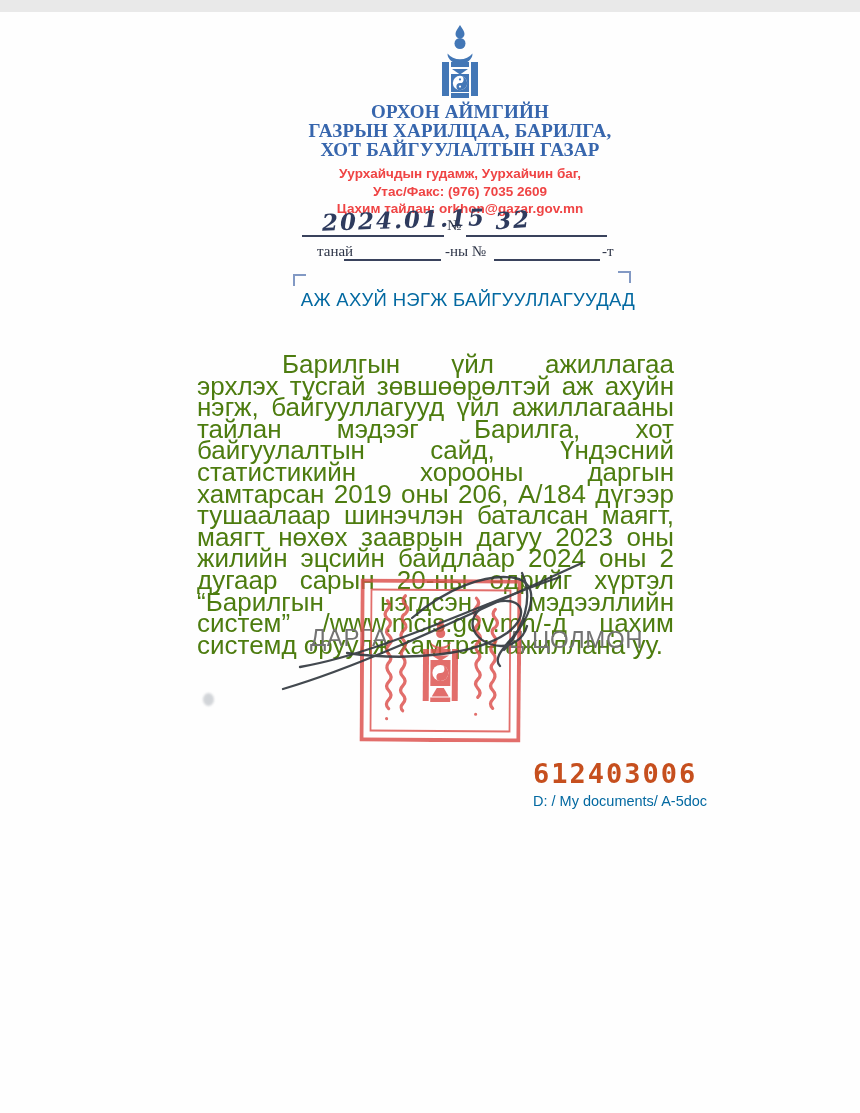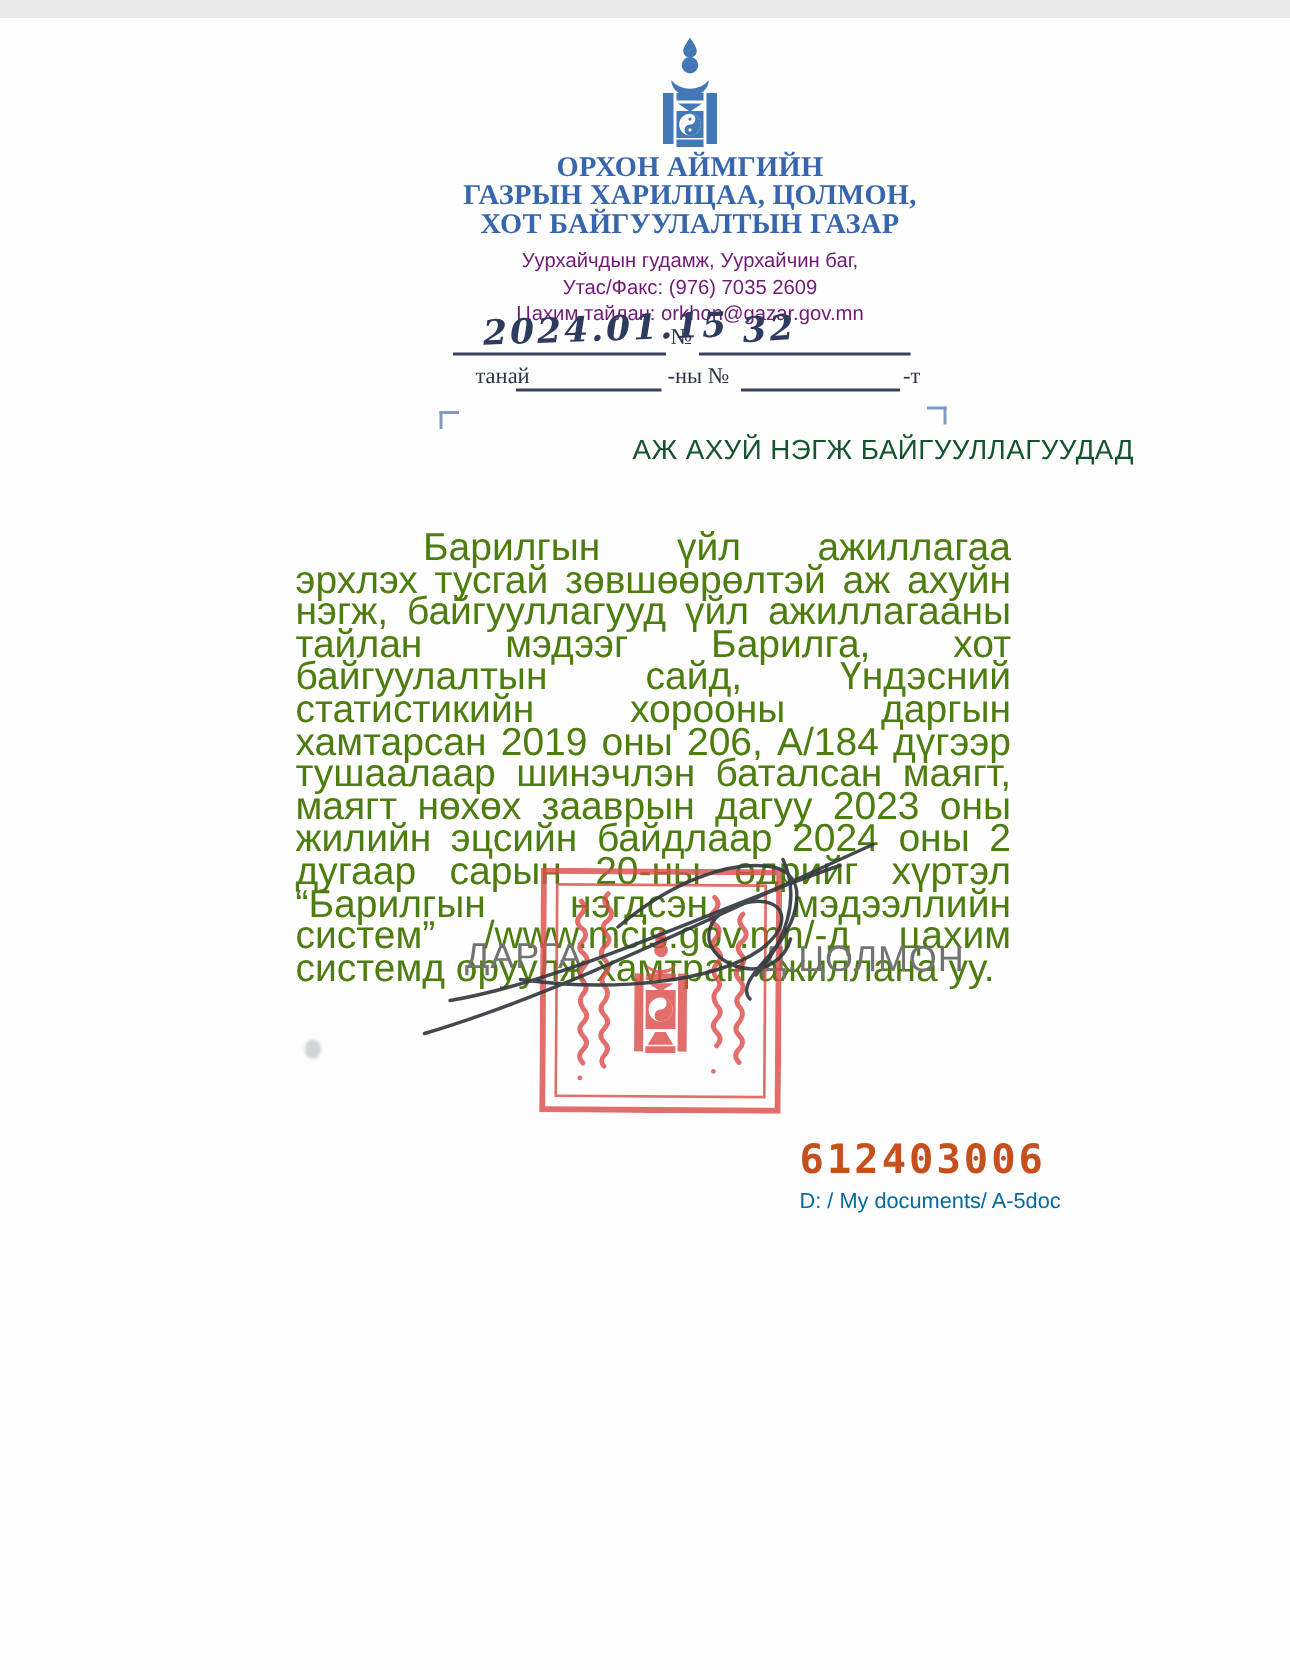--- a/index.html
+++ b/index.html
@@ -12,41 +12,41 @@
 
   
   .letterhead{left:180px;top:12px;width:560px;text-align:center;}
   .emblem{display:block;margin:0 auto 4px auto;}
   .orgname{
     font-family:"Liberation Serif","DejaVu Serif",serif;
     font-weight:bold;font-size:19px;line-height:19px;
     color:#3766ad;letter-spacing:.2px;
   }
   .address{
-    margin-top:6px;font-size:13.5px;line-height:17.5px;font-weight:normal;
-    color:#701a75;
+    margin-top:6px;font-size:13.5px;line-height:17.5px;font-weight:bold;
+    color:#ef4444;
   }
 
   
   .hand{
     font-family:"DejaVu Serif","Liberation Serif",serif;
     font-style:italic;font-weight:600;color:#2e3b5e;font-size:23px;
     letter-spacing:2px;white-space:nowrap;
   }
   .refline{background:#39425c;height:2px;}
   .reftext{
     font-family:"Liberation Serif","DejaVu Serif",serif;
     font-size:15px;color:#2c3346;white-space:nowrap;
   }
   .refline2{background:#39425c;height:1.5px;}
 
   
   .doc-title{
-    left:180px;top:277px;width:576px;text-align:right;
-    font-size:18.5px;color:#14532d;letter-spacing:.3px;white-space:nowrap;
+    left:180px;top:277px;width:576px;text-align:center;
+    font-size:18.5px;color:#0369a1;letter-spacing:.3px;white-space:nowrap;
   }
   .bracket{width:11px;height:10px;}
   .bracket.tl{border-left:2px solid #8299c4;border-top:2px solid #8299c4;}
   .bracket.tr{border-right:2px solid #8299c4;border-top:2px solid #8299c4;}
 
   
   .body-par{
     left:197px;top:342px;width:477px;
     font-size:26px;line-height:21.6px;color:#4d7c0f;
     text-align:justify;text-indent:85px;
@@ -83,21 +83,21 @@
       <rect x="17" y="38" width="18" height="5"></rect>
       <path d="M18 45 L34 45 L26 50.5 Z"></path>
       <rect x="17" y="50" width="18" height="18"></rect>
       <circle cx="26" cy="59" r="7.2" fill="#fefefe"></circle>
       <path d="M26 51.8 a7.2 7.2 0 0 1 0 14.4 a3.6 3.6 0 0 1 0 -7.2 a3.6 3.6 0 0 0 0 -7.2 Z" fill="#4377b6"></path>
       <circle cx="26" cy="55.4" r="1.1" fill="#4377b6"></circle>
       <circle cx="26" cy="62.6" r="1.1" fill="#fefefe"></circle>
       <rect x="17" y="69" width="18" height="5"></rect>
     </svg>
     <div class="orgname">ОРХОН АЙМГИЙН</div>
-    <div class="orgname">ГАЗРЫН ХАРИЛЦАА, ЦОЛМОН,</div>
+    <div class="orgname">ГАЗРЫН ХАРИЛЦАА, БАРИЛГА,</div>
     <div class="orgname">ХОТ БАЙГУУЛАЛТЫН ГАЗАР</div>
     <div class="address">
       <div>Уурхайчдын гудамж, Уурхайчин баг,</div>
       <div>Утас/Факс: (976) 7035 2609</div>
       <div>Цахим тайлан: orkhon@gazar.gov.mn</div>
     </div>
   </div>
 
   <div class="abs hand" style="left:322px;top:194px;transform:rotate(-2deg);">2024.01.15</div>
   <div class="abs refline" style="left:302px;top:223px;width:142px;"></div>

